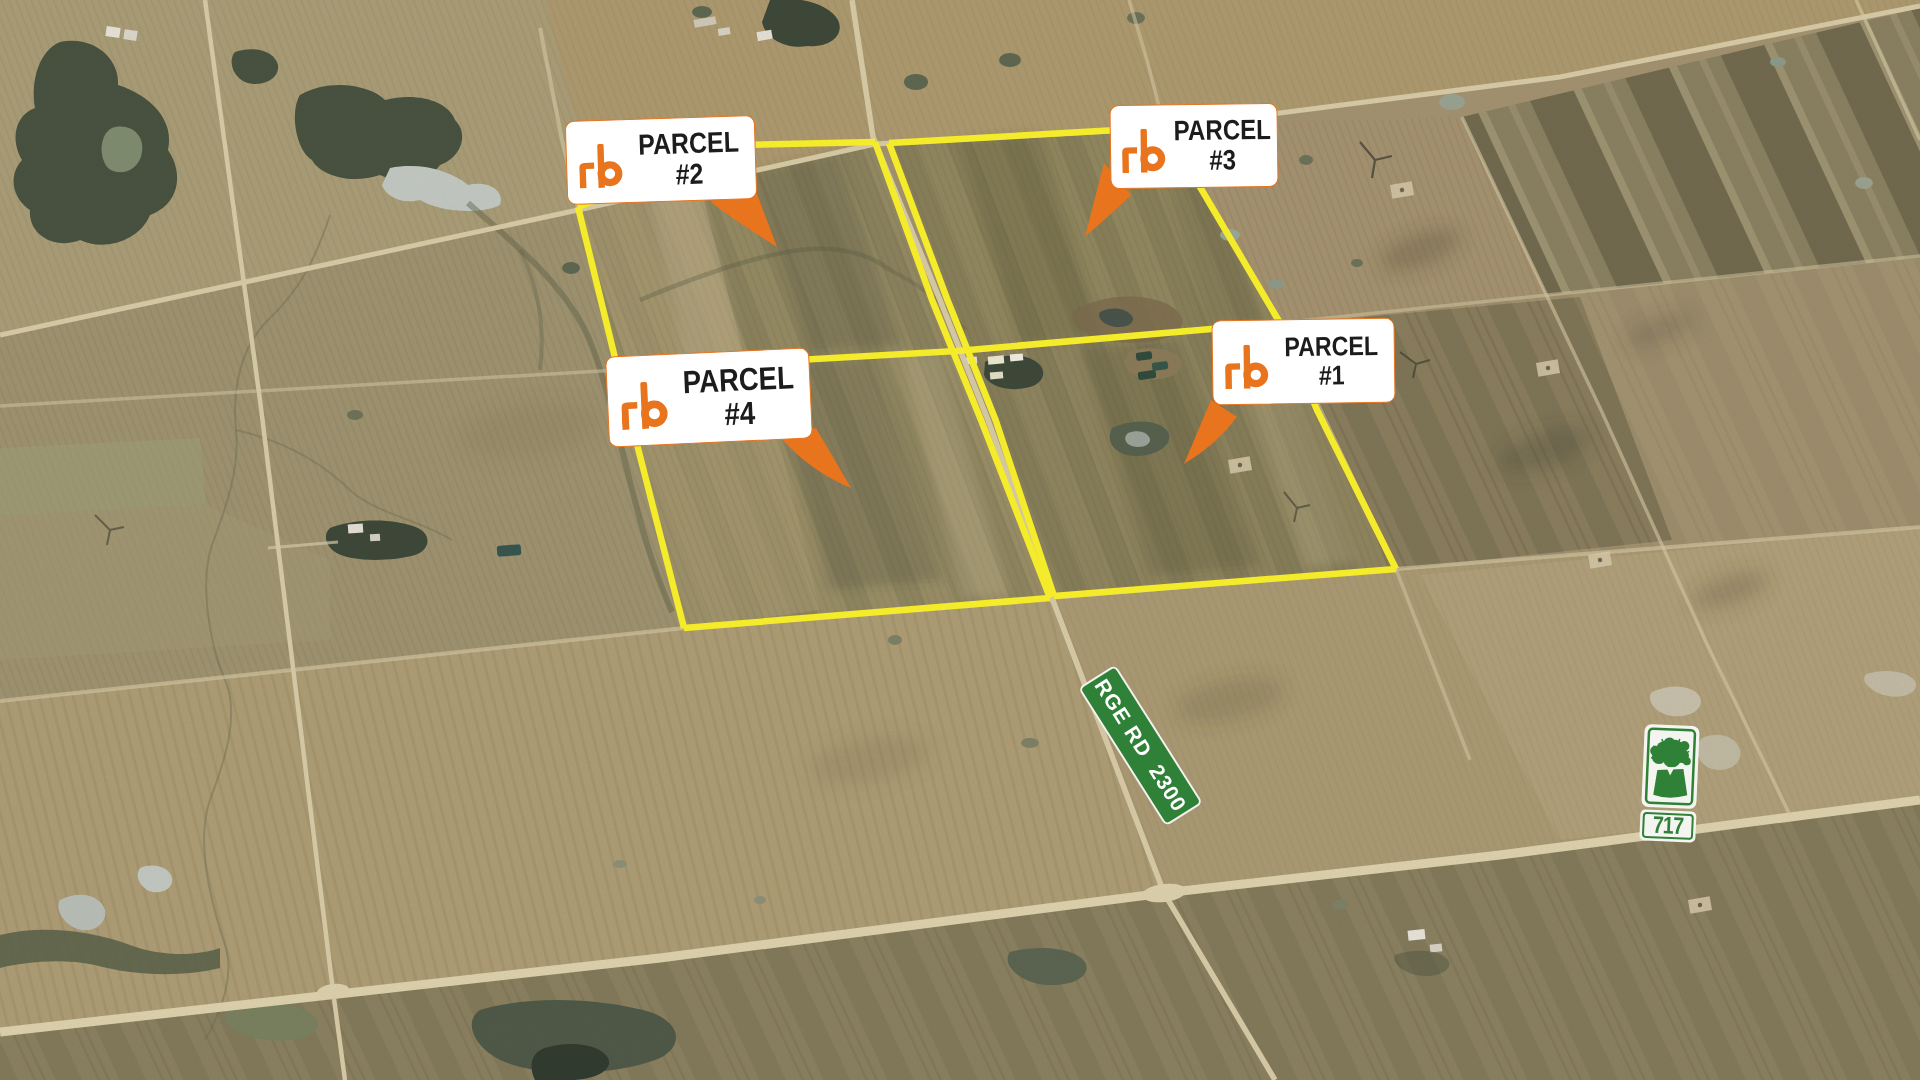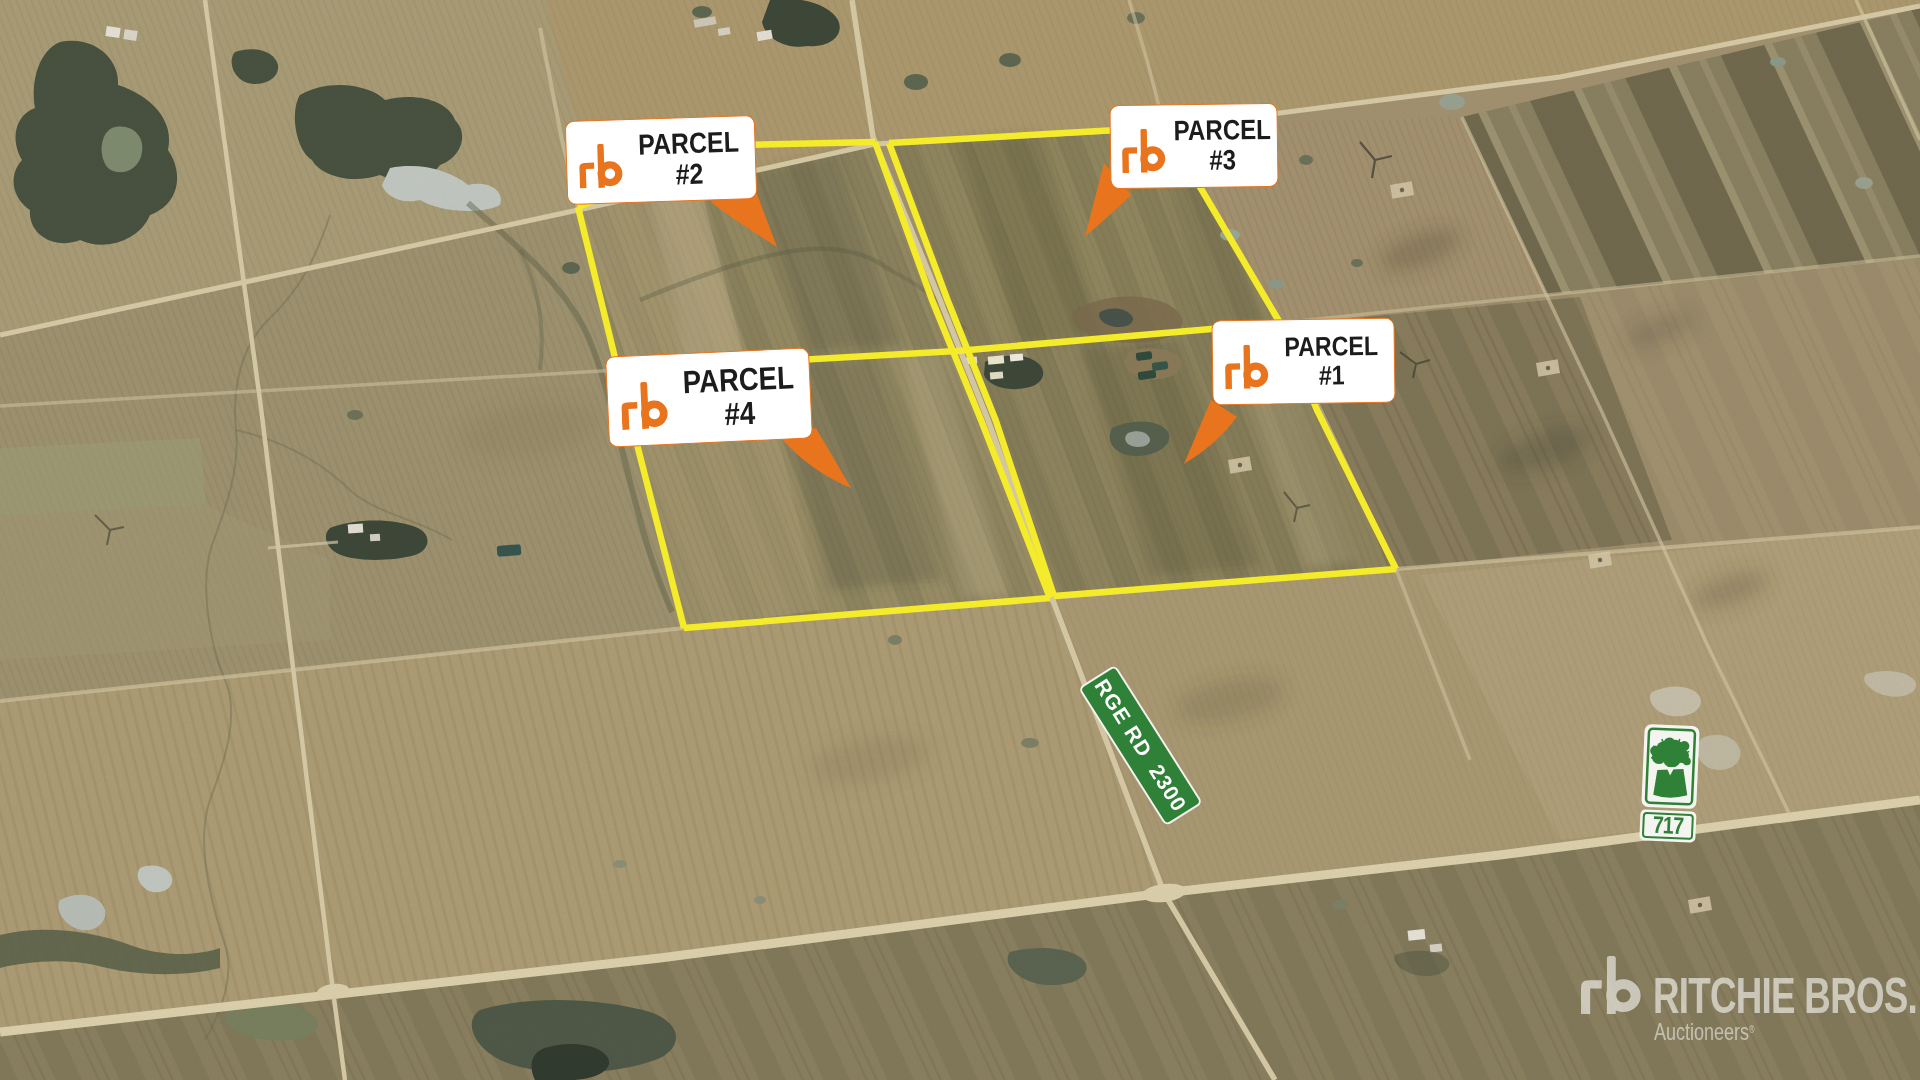--- a/index.html
+++ b/index.html
@@ -331,22 +331,13 @@
 
 <div class="card" style="left:1212px;top:319px;width:183px;height:85px;transform:rotate(-0.8deg)">
 <svg width="44" height="44" viewBox="0 0 100 100" style="flex:0 0 auto;margin-left:12px;margin-top:8px">
         <path d="M34,42 L34,56 L15,56 L15,100 L0,100 L0,54 Q0,42 12,42 Z" fill="#e8741e"></path>
 <path d="M42.5,4 Q42.5,0 46.5,0 L53,0 Q57,0 57,4 L57,100 L42.5,100 Z" fill="#e8741e"></path>
 <circle cx="69.5" cy="68.5" r="20" fill="none" stroke="#e8741e" stroke-width="16.5"></circle>
       </svg>
 <div class="ct" style="font-size:27px;line-height:29px">PARCEL<br>#1</div>
 </div>
 
-<div style="position:absolute;left:1581px;top:952px;width:339px;height:95px">
-<svg width="61" height="58" viewBox="0 0 100 100" preserveAspectRatio="none" style="position:absolute;left:0;top:4px;opacity:0.58">
-        <path d="M34,42 L34,56 L15,56 L15,100 L0,100 L0,54 Q0,42 12,42 Z" fill="#ffffff"></path>
-<path d="M42.5,4 Q42.5,0 46.5,0 L53,0 Q57,0 57,4 L57,100 L42.5,100 Z" fill="#ffffff"></path>
-<circle cx="69.5" cy="68.5" r="20" fill="none" stroke="#ffffff" stroke-width="16.5"></circle>
-      </svg>
-<div style="position:absolute;left:72px;top:19px;font-weight:bold;font-size:50px;line-height:50px;color:rgba(255,255,255,0.58);letter-spacing:-1px;transform:scaleX(0.735);transform-origin:0 0;white-space:nowrap">RITCHIE BROS.</div>
-<div style="position:absolute;left:73px;top:66px;font-size:24px;line-height:24px;color:rgba(255,255,255,0.52);transform:scaleX(0.75);transform-origin:0 0">Auctioneers<span style="font-size:10px;vertical-align:7px">®</span></div>
-</div>
 </div>
 
 </body></html>

